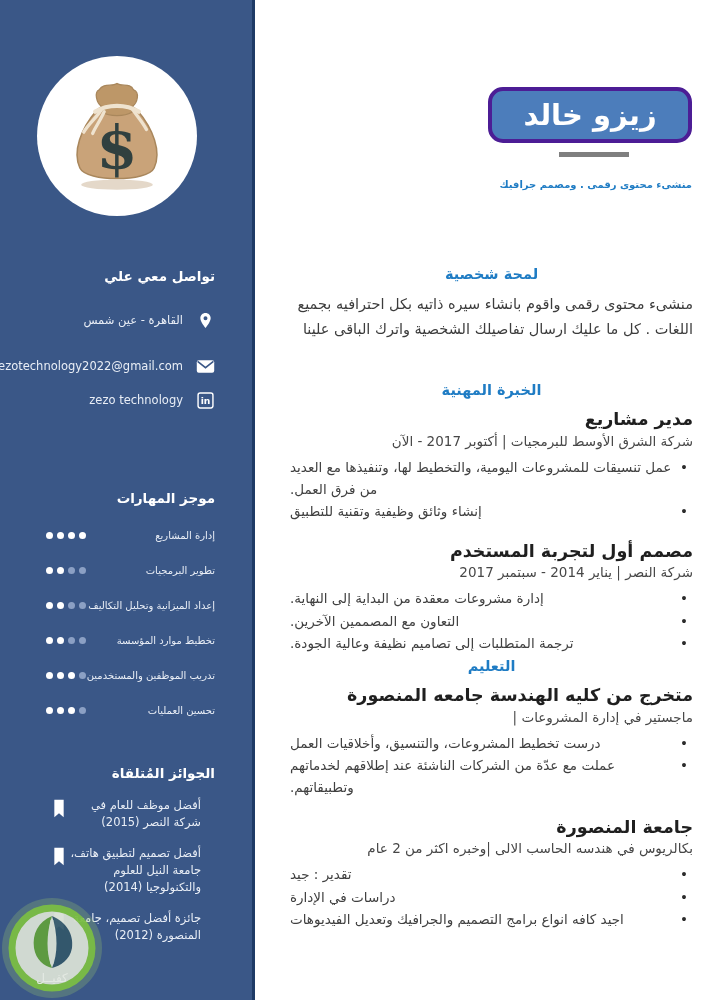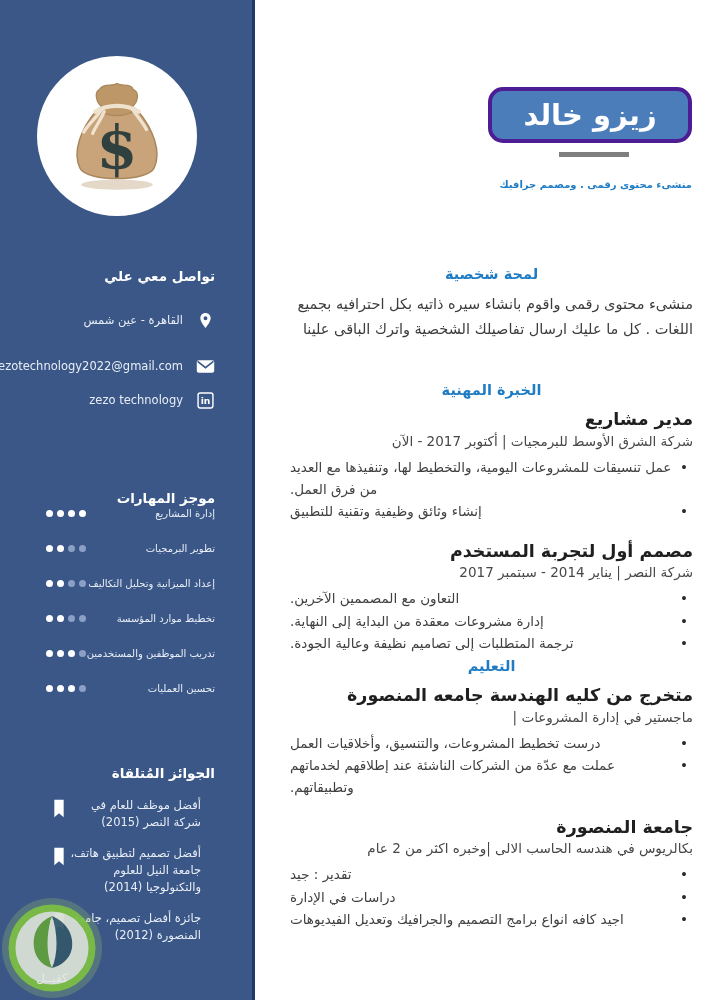--- a/index.html
+++ b/index.html
@@ -135,21 +135,21 @@
         <span class="cicon">
           <svg width="17" height="17" viewBox="0 0 24 24">
               <rect x="1.5" y="1.5" width="21" height="21" rx="3" fill="none" stroke="#ffffff" stroke-width="2"></rect>
               <text x="12" y="17.5" text-anchor="middle" font-family="'DejaVu Sans',sans-serif" font-size="13" font-weight="bold" fill="#ffffff">in</text>
             </svg>
         </span>
       </div>
     </div>
 
     <div class="skills-block">
-      <div class="side-title" style="">موجز المهارات</div>
+      <div class="side-title" style="margin-bottom:22px;">موجز المهارات</div>
       <div class="skill-row">
         <span class="dots">
             <span class="dot on"></span>
             <span class="dot on"></span>
             <span class="dot on"></span>
             <span class="dot on"></span>
           </span>
         <span class="skill-label">إدارة المشاريع</span>
       </div>
       <div class="skill-row">
@@ -264,22 +264,22 @@
         <ul class="bullets">
           <li>عمل تنسيقات للمشروعات اليومية، والتخطيط لها، وتنفيذها مع العديد من فرق العمل.</li>
           <li>إنشاء وثائق وظيفية وتقنية للتطبيق</li>
         </ul>
       </div>
 
       <div class="entry">
         <div class="entry-role">مصمم أول لتجربة المستخدم</div>
         <div class="entry-meta">شركة النصر | يناير 2014 - سبتمبر 2017</div>
         <ul class="bullets">
+          <li>إدارة مشروعات معقدة من البداية إلى النهاية.</li>
           <li>التعاون مع المصممين الآخرين.</li>
-          <li>إدارة مشروعات معقدة من البداية إلى النهاية.</li>
           <li>ترجمة المتطلبات إلى تصاميم نظيفة وعالية الجودة.</li>
         </ul>
       </div>
     </div>
 
     <div class="section sec-education">
       <div class="section-title">التعليم</div>
 
       <div class="entry">
         <div class="entry-role">متخرج من كليه الهندسة جامعه المنصورة</div>

